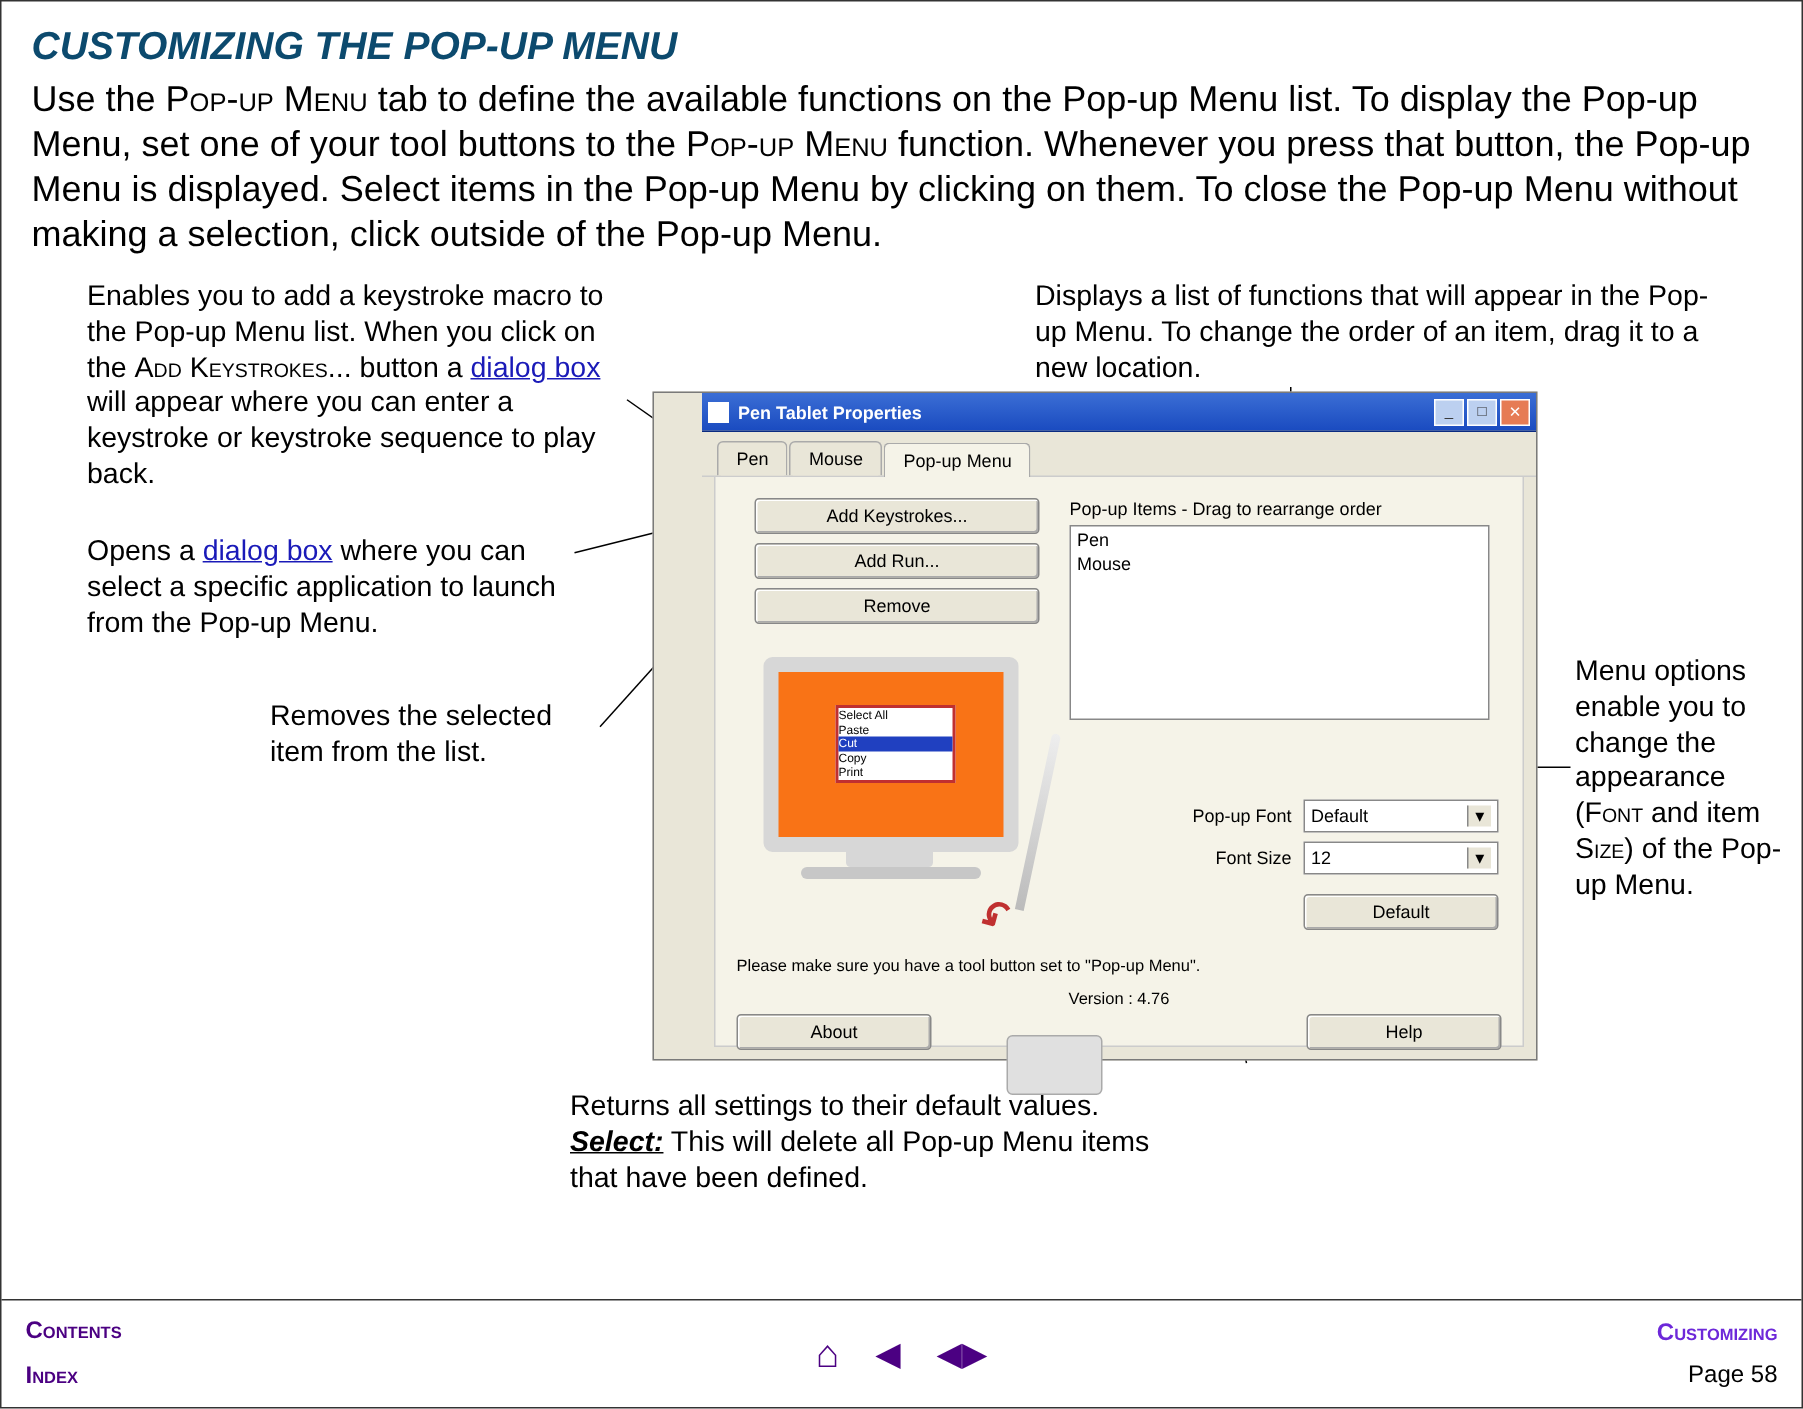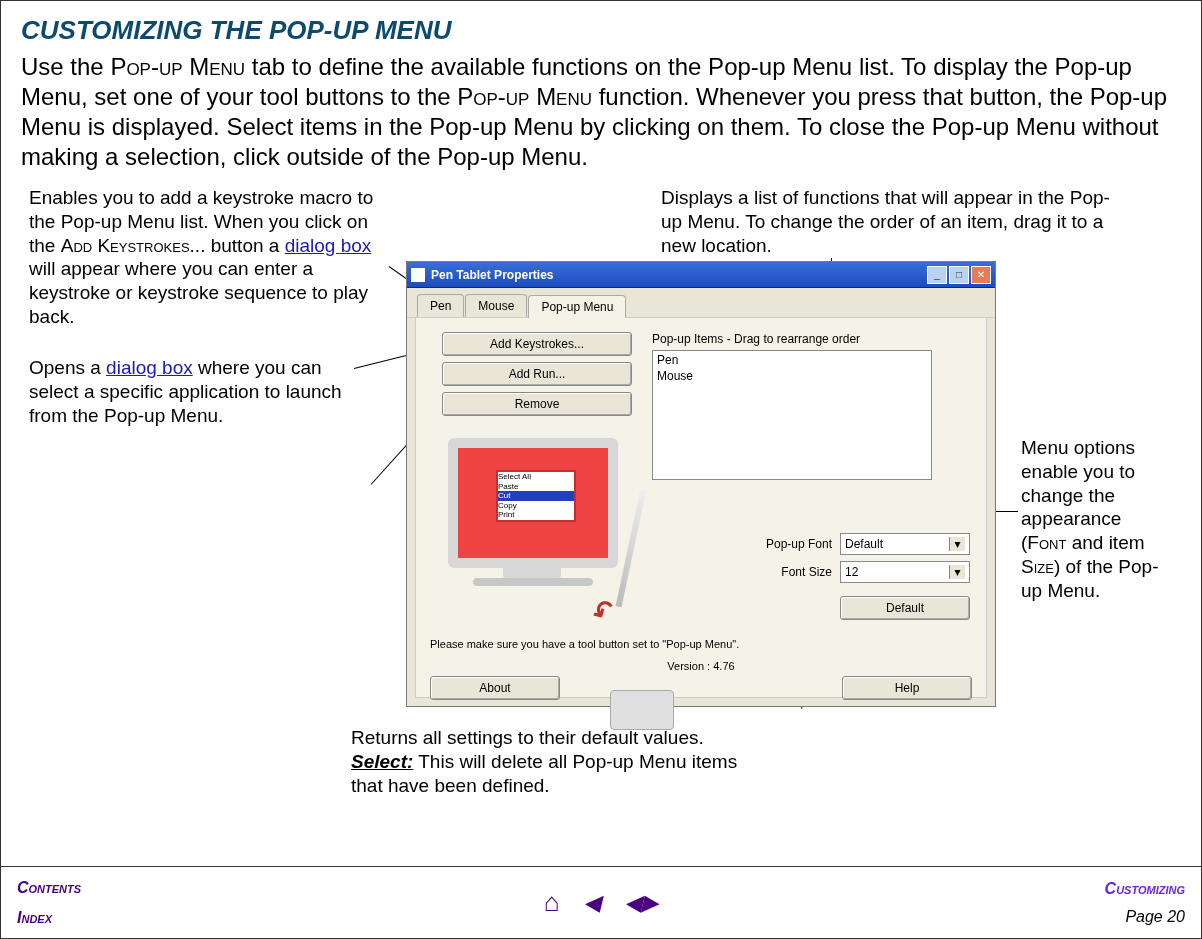--- a/index.html
+++ b/index.html
@@ -27,40 +27,42 @@
   .intro {
     font-size: 24px;
     line-height: 1.25;
     color: #000;
     margin-bottom: 14px;
   }
   .sc { font-variant: small-caps; }
   .callouts-area {
     position: relative;
     height: 690px;
+    margin-left: 29px;
   }
   .callout {
     position: absolute;
     font-size: 19px;
     line-height: 1.25;
     color: #000;
   }
   .callout .sc { font-variant: small-caps; }
   .link { color: #1a1ab8; text-decoration: underline; }
   .warning-label { font-style: italic; font-weight: bold; text-decoration: underline; }
   
   .win {
     position: absolute;
     left: 385px;
     top: 75px;
     width: 590px;
     background: #e9e6d8;
     border: 1px solid #7a7a7a;
     font-family: Tahoma, Arial, sans-serif;
     font-size: 12px;
+    padding-left: 32px;
   }
   .titlebar {
     background: linear-gradient(#3b6ed5, #1a4bc0);
     color: #fff;
     height: 26px;
     display: flex;
     align-items: center;
     padding: 0 4px;
     border-bottom: 1px solid #0a2a80;
   }
@@ -147,21 +149,21 @@
   }
   .monitor {
     position: absolute;
     left: 22px;
     top: 120px;
     width: 210px;
   }
   .screen {
     width: 170px;
     height: 130px;
-    background: #ef4444;
+    background: #f97316;
     border: 10px solid #d7d7d7;
     border-radius: 6px;
     position: relative;
     margin-left: 10px;
   }
   .popup {
     position: absolute;
     left: 38px;
     top: 22px;
     width: 80px;
@@ -270,21 +272,20 @@
   }
   
   .footer {
     position: absolute;
     left: 0; right: 0; bottom: 0;
     height: 72px;
     border-top: 1px solid #333;
     display: flex;
     align-items: center;
     padding: 0 16px;
-    font-style: italic;
   }
   .footer-left {
     display: flex;
     flex-direction: column;
     gap: 12px;
     font-variant: small-caps;
     font-weight: bold;
     font-size: 16px;
     color: #4B0082;
   }
@@ -329,20 +330,21 @@
       <div class="callout" style="left:8px; top:0; width:360px;">
         <span>Enables you to add a keystroke macro to the Pop-up Menu list. When you click on the </span><span class="sc">Add Keystrokes</span><span>... button a </span><a class="link">dialog box</a><span> will appear where you can enter a keystroke or keystroke sequence to play back.</span>
       </div>
 
       <div class="callout" style="left:640px; top:0; width:460px;">Displays a list of functions that will appear in the Pop-up Menu. To change the order of an item, drag it to a new location.</div>
 
       <div class="callout" style="left:8px; top:170px; width:325px;">
         <span>Opens a </span><a class="link">dialog box</a><span> where you can select a specific application to launch from the Pop-up Menu.</span>
       </div>
 
+      <div class="callout" style="left:130px; top:280px; width:220px;">Removes the selected item from the list.</div>
 
       <div class="callout" style="left:1000px; top:250px; width:150px;">
         <span>Menu options enable you to change the appearance (</span><span class="sc">Font</span><span> and item </span><span class="sc">Size</span><span>) of the Pop-up Menu.</span>
       </div>
 
       <div class="callout" style="left:330px; top:540px; width:410px;">
         <div>Returns all settings to their default values.</div>
         <div><span class="warning-label">Select:</span><span> This will delete all Pop-up Menu items that have been defined.</span></div>
       </div>
 
@@ -440,16 +442,16 @@
     <div class="footer-center">
       <span class="navicon home-icon">⌂</span>
       <span class="navicon back-icon">◀</span>
       <span class="split-arrows">
         <span class="navicon">◀</span>
           <span class="navicon">▶</span>
       </span>
     </div>
     <div class="footer-right">
       <span class="sect">Customizing</span>
-      <span><span>Page </span><span>20</span></span>
+      <span><span>Page </span><span>58</span></span>
     </div>
   </div>
 </div>
 
 </body></html>

